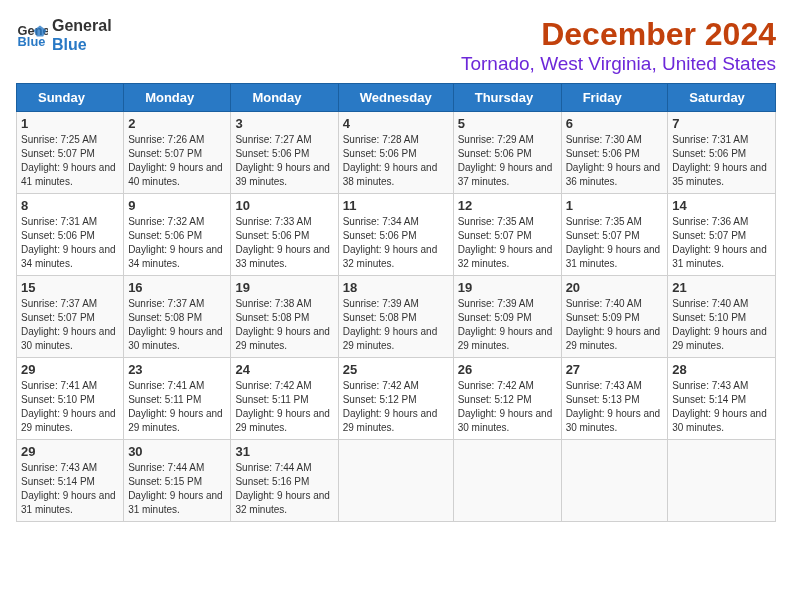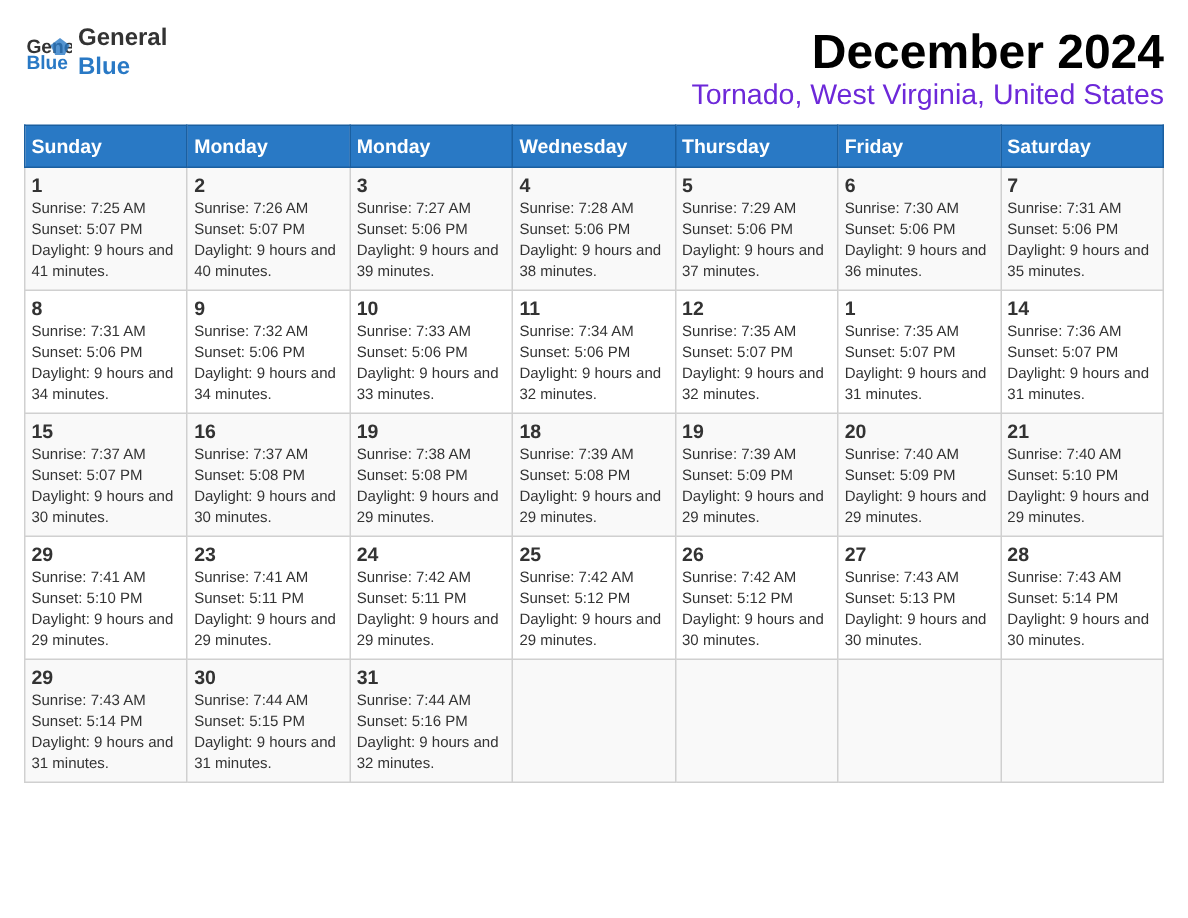--- a/index.html
+++ b/index.html
@@ -24,36 +24,36 @@
     .logo-icon {
       width: 32px;
       height: 32px;
     }
     .title-section {
       text-align: right;
     }
     .main-title {
       font-size: 32px;
       font-weight: bold;
-      color: #000000;
+      color: #c2410c;
       text-align: right;
     }
     .subtitle {
       font-size: 19px;
       color: #6d28d9;
     }
     table {
       width: 100%;
       border-collapse: collapse;
       font-size: 11px;
     }
     thead tr th {
       background-color: #2979c5;
       color: #fff;
-      padding: 6px 4px;
+      padding: 6px 21px;
       font-size: 13px;
       font-weight: bold;
       text-align: left;
       border: 1px solid #1a5fa0;
     }
     tbody tr td {
       vertical-align: top;
       padding: 4px 4px;
       border: 1px solid #d0d0d0;
       background: #fff;

